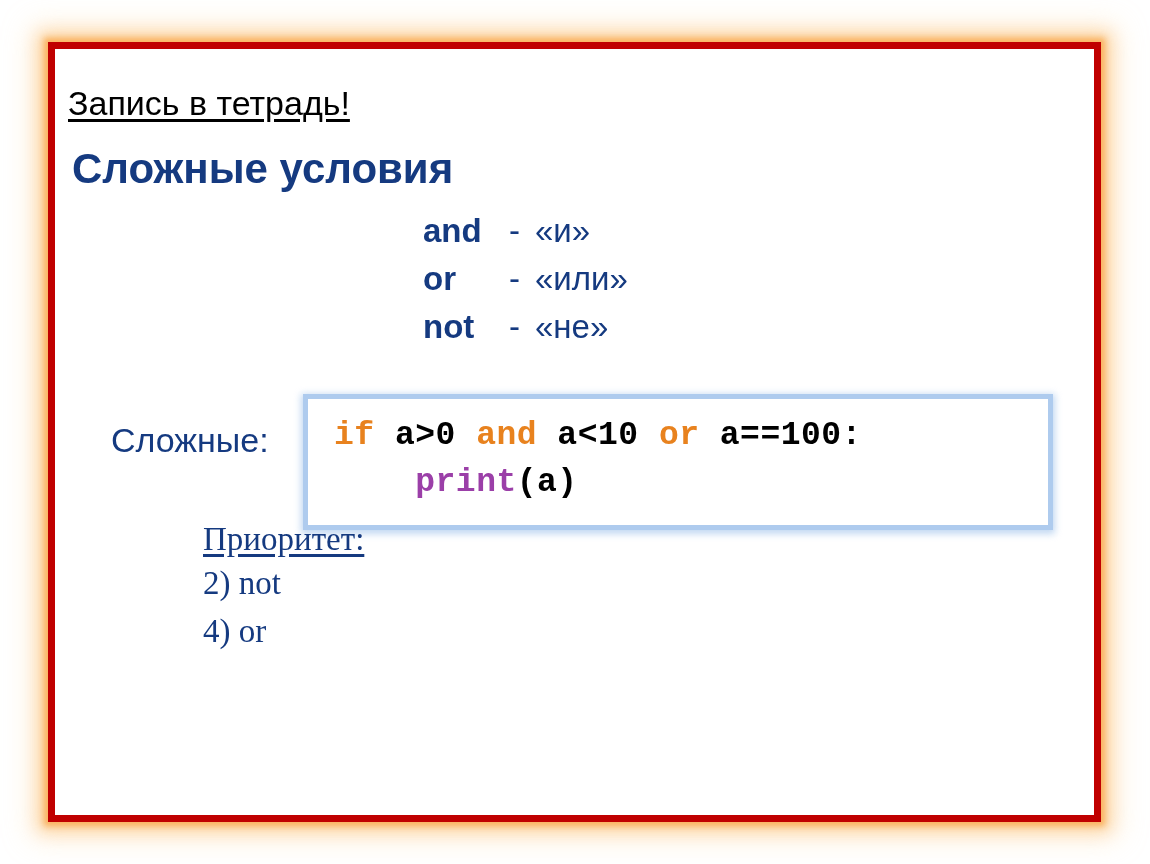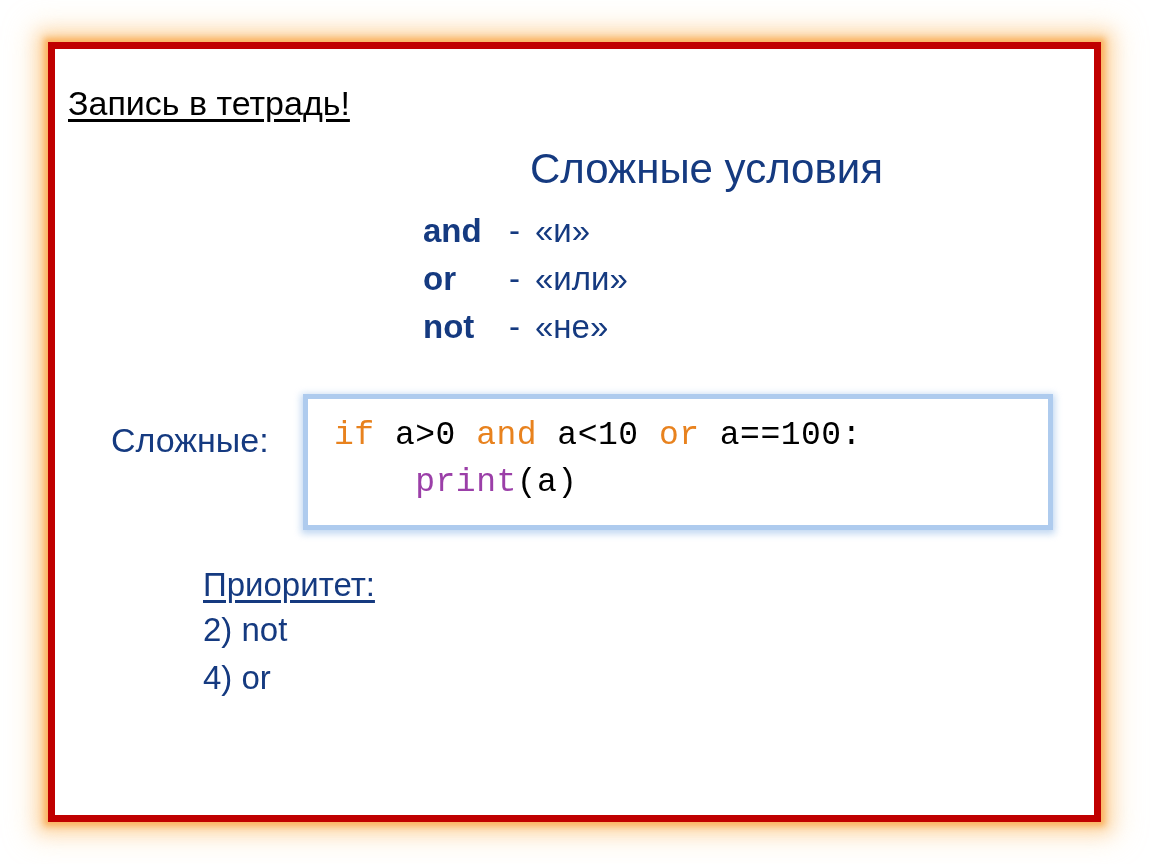--- a/index.html
+++ b/index.html
@@ -46,26 +46,26 @@
     line-height: 1.05;
     color: #000000;
     text-decoration: underline;
     text-underline-offset: 4px;
     white-space: nowrap;
   }
 
   
   #main-title {
     position: absolute;
-    left: 8px;
+    left: 17px;
     top: 96px;
     width: 820px;
-    text-align: right;
+    text-align: left;
     font-size: 42px;
-    font-weight: normal;
+    font-weight: bold;
     color: #153a80;
     white-space: nowrap;
   }
 
   
   #operators {
     position: absolute;
     left: 368px;
     top: 163px;
   }
@@ -109,34 +109,35 @@
     width: 750px;
     box-sizing: border-box;
     background: #ffffff;
     border: 5px solid #aecbee;
     padding: 14px 0 18px 26px;
     box-shadow: 0 2px 7px 2px rgba(174, 203, 238, 0.75);
   }
   .code-line {
     font-family: "Liberation Mono", "DejaVu Sans Mono", monospace;
     font-size: 33px;
-    font-weight: normal;
+    font-weight: bold;
     line-height: 1.42;
     color: #000000;
     white-space: pre;
     letter-spacing: 0.5px;
   }
   .kw { color: #e8821e; }
   .fn { color: #9b3fa8; }
 
   
   #priority {
     position: absolute;
     left: 148px;
-    top: 517px;
+    top: 472px;
+    font-family: Liberation Serif, serif;
   }
   #priority-title {
     font-size: 33px;
     color: #153a80;
     text-decoration: underline;
     text-underline-offset: 4px;
     white-space: nowrap;
     margin-bottom: 2px;
   }
   .pri-row {

